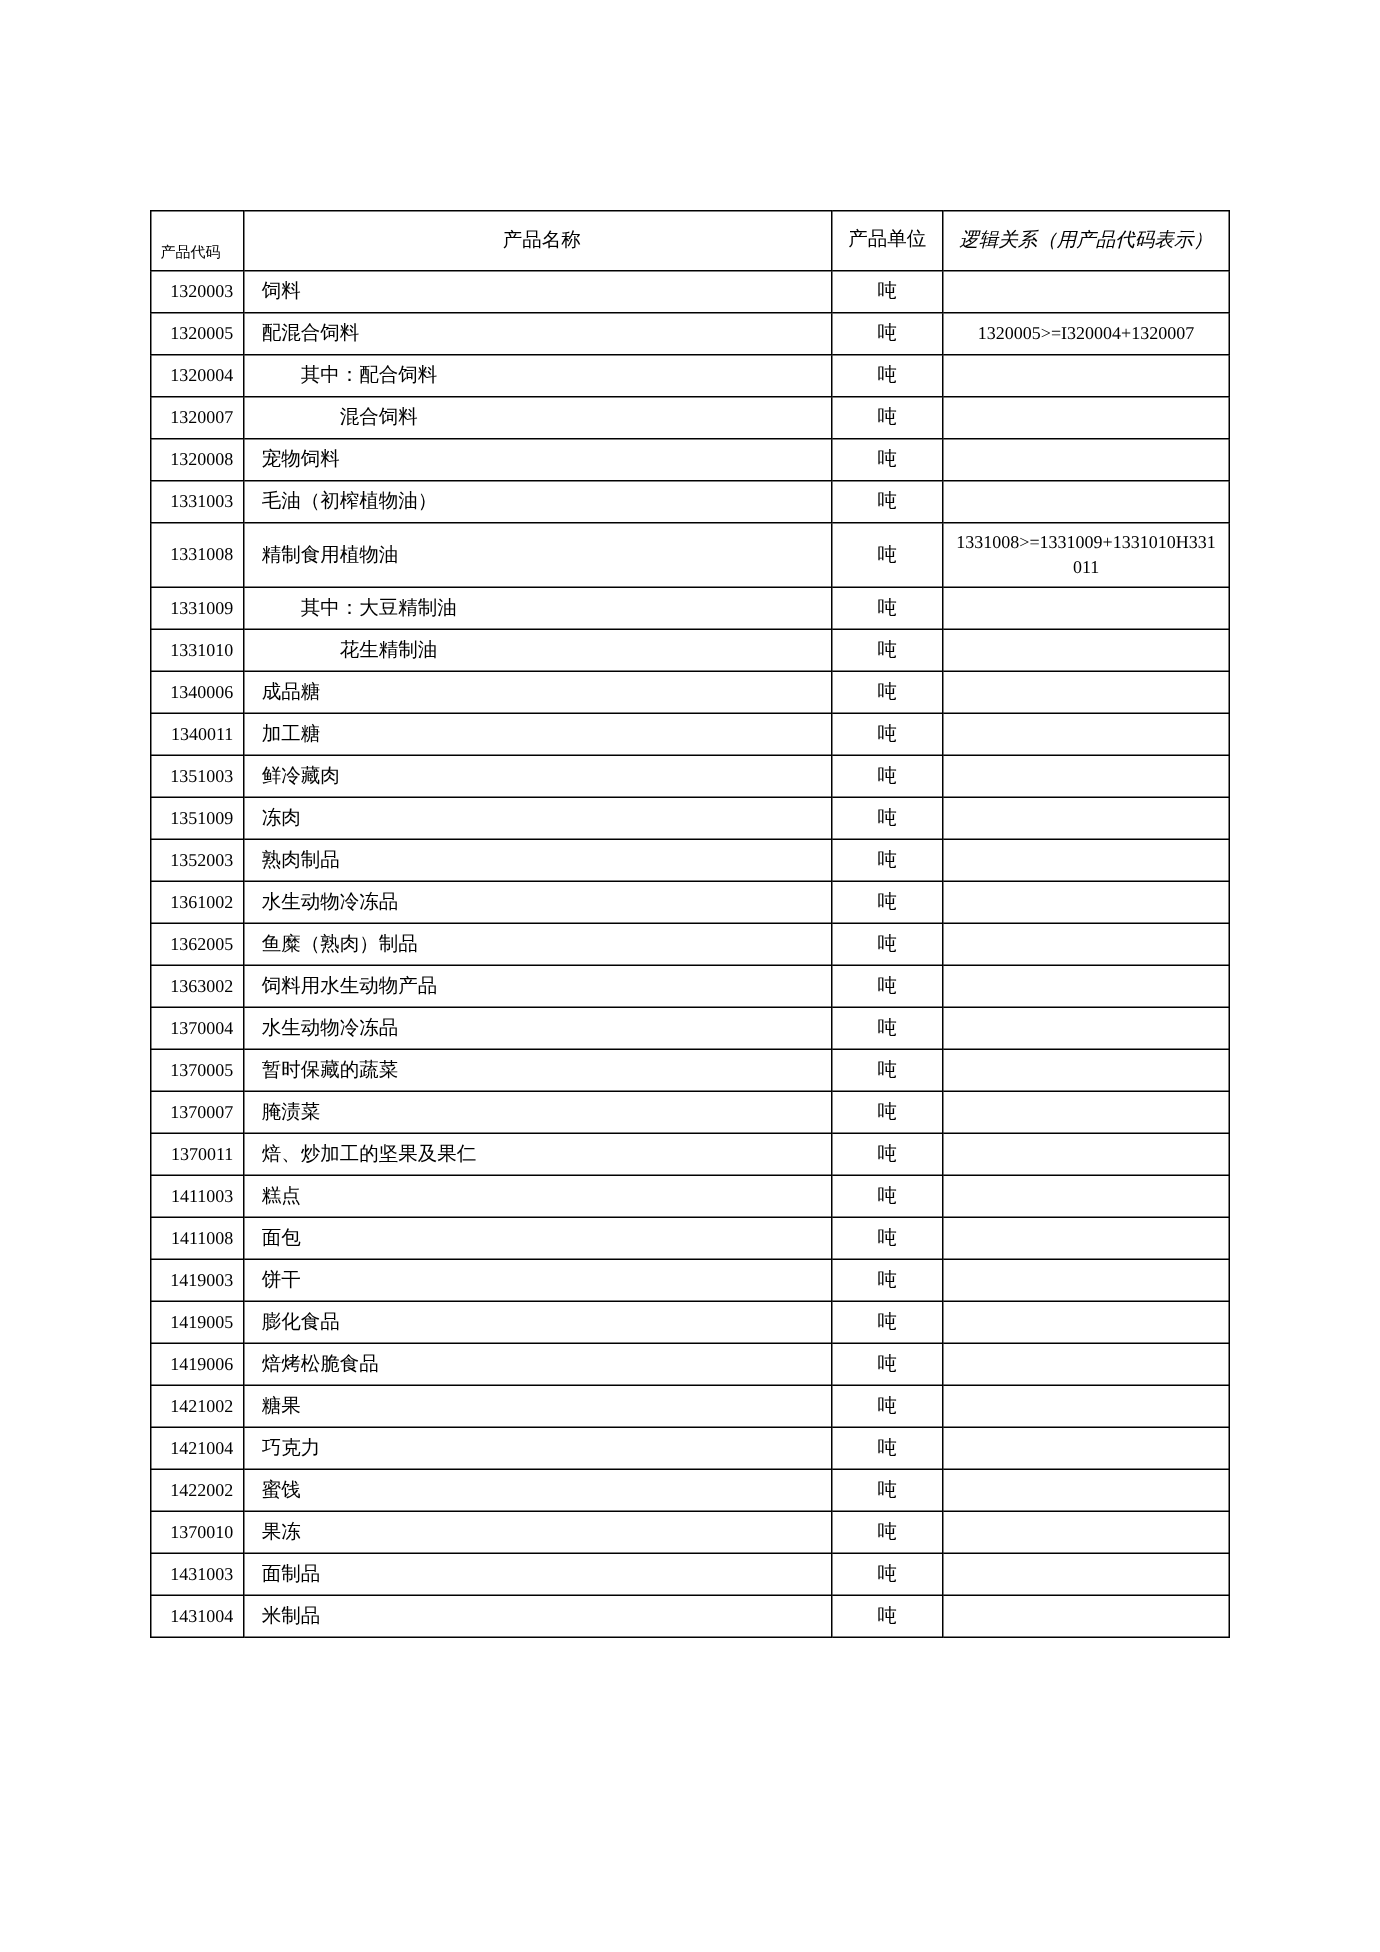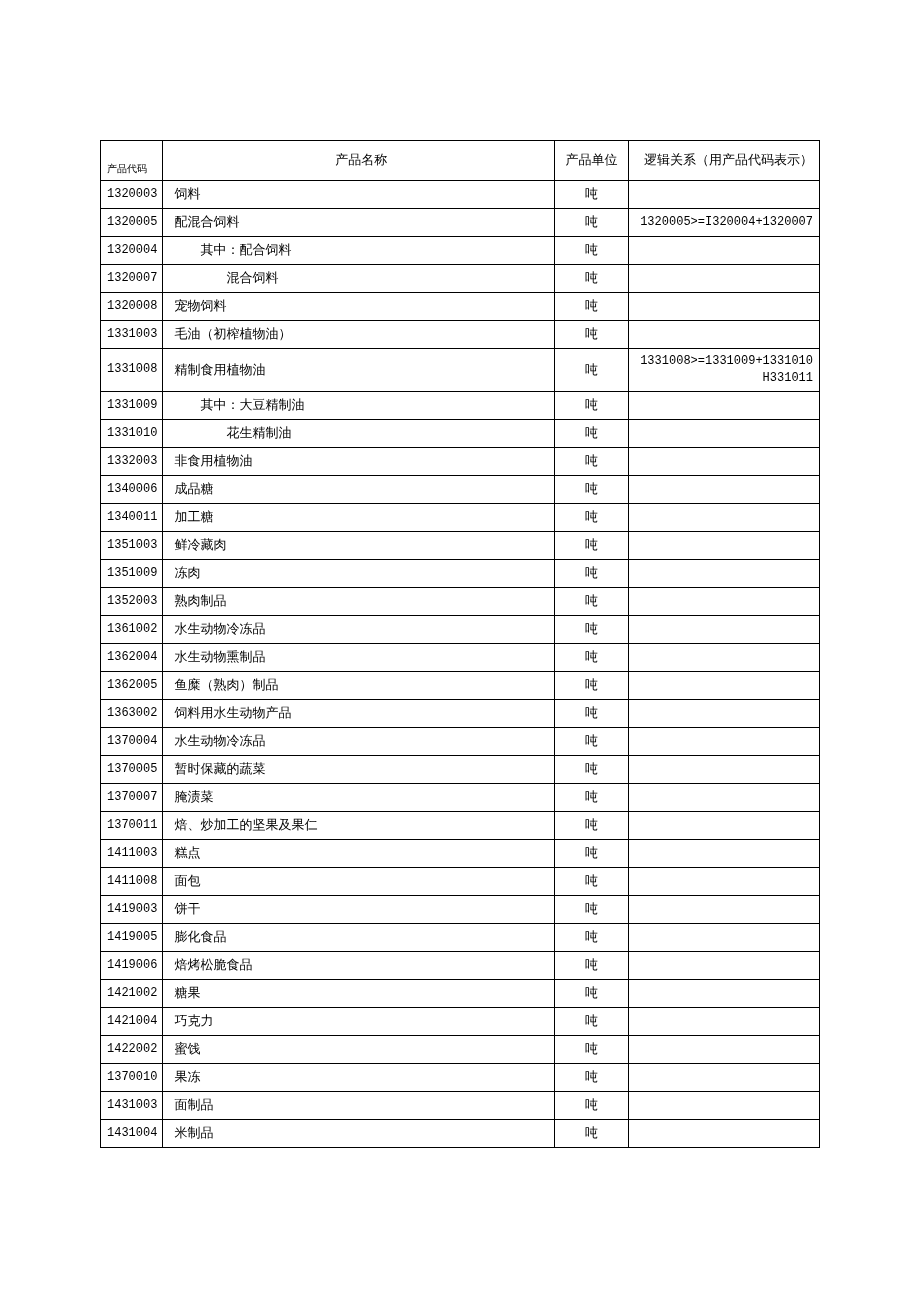--- a/index.html
+++ b/index.html
@@ -19,28 +19,28 @@
     th, td {
       border: 1px solid #000000;
       padding: 4px 6px;
       vertical-align: middle;
       line-height: 1.4;
     }
     th {
       font-weight: normal;
       text-align: center;
     }
-    .col-code { width: 58px; text-align: left; font-family: Liberation Mono, monospace; font-size: 12px; }
+    .col-code { width: 58px; text-align: right; font-family: Liberation Serif, serif; font-size: 12px; }
     .col-name { width: 370px; text-align: left; padding-left: 12px; }
     .col-unit { width: 70px; text-align: center; }
-    .col-logic { width: 180px; text-align: right; font-family: Liberation Mono, monospace; font-size: 12px; word-break: break-all; }
+    .col-logic { width: 180px; text-align: center; font-family: Liberation Serif, serif; font-size: 12px; word-break: break-all; }
     th.col-code { vertical-align: bottom; text-align: left; font-family: "SimSun", serif; font-size: 10px; }
     th.col-name { text-align: center; font-family: "SimSun", serif; }
-    th.col-unit { font-family: Liberation Serif, serif; margin-left: 22px; }
-    th.col-logic { text-align: right; font-family: "SimSun", serif; font-size: 13px; }
+    th.col-unit { font-family: Liberation Mono, monospace; margin-left: 22px; }
+    th.col-logic { text-align: center; font-family: "SimSun", serif; font-size: 13px; font-style: italic; }
     .indent-1 { padding-left: 2em; margin-top: 27px; }
     .indent-2 { padding-left: 4em; }
     tbody tr { height: 28px; }
     thead tr { height: 40px; }
   </style>
 </head>
 <body>
 
 <table>
   <thead>
@@ -100,26 +100,20 @@
         <td class="col-unit">吨</td>
         <td class="col-logic"></td>
       </tr>
       <tr>
         <td class="col-code">1331010</td>
         <td class="col-name"><span class="indent-2">花生精制油</span></td>
         <td class="col-unit">吨</td>
         <td class="col-logic"></td>
       </tr>
       <tr>
-        <td class="col-code">1332003</td>
-        <td class="col-name"><span>非食用植物油</span></td>
-        <td class="col-unit">吨</td>
-        <td class="col-logic"></td>
-      </tr>
-      <tr>
         <td class="col-code">1340006</td>
         <td class="col-name"><span>成品糖</span></td>
         <td class="col-unit">吨</td>
         <td class="col-logic"></td>
       </tr>
       <tr>
         <td class="col-code">1340011</td>
         <td class="col-name"><span>加工糖</span></td>
         <td class="col-unit">吨</td>
         <td class="col-logic"></td>
@@ -138,26 +132,20 @@
       </tr>
       <tr>
         <td class="col-code">1352003</td>
         <td class="col-name"><span>熟肉制品</span></td>
         <td class="col-unit">吨</td>
         <td class="col-logic"></td>
       </tr>
       <tr>
         <td class="col-code">1361002</td>
         <td class="col-name"><span>水生动物冷冻品</span></td>
-        <td class="col-unit">吨</td>
-        <td class="col-logic"></td>
-      </tr>
-      <tr>
-        <td class="col-code">1362004</td>
-        <td class="col-name"><span>水生动物熏制品</span></td>
         <td class="col-unit">吨</td>
         <td class="col-logic"></td>
       </tr>
       <tr>
         <td class="col-code">1362005</td>
         <td class="col-name"><span>鱼糜（熟肉）制品</span></td>
         <td class="col-unit">吨</td>
         <td class="col-logic"></td>
       </tr>
       <tr>

